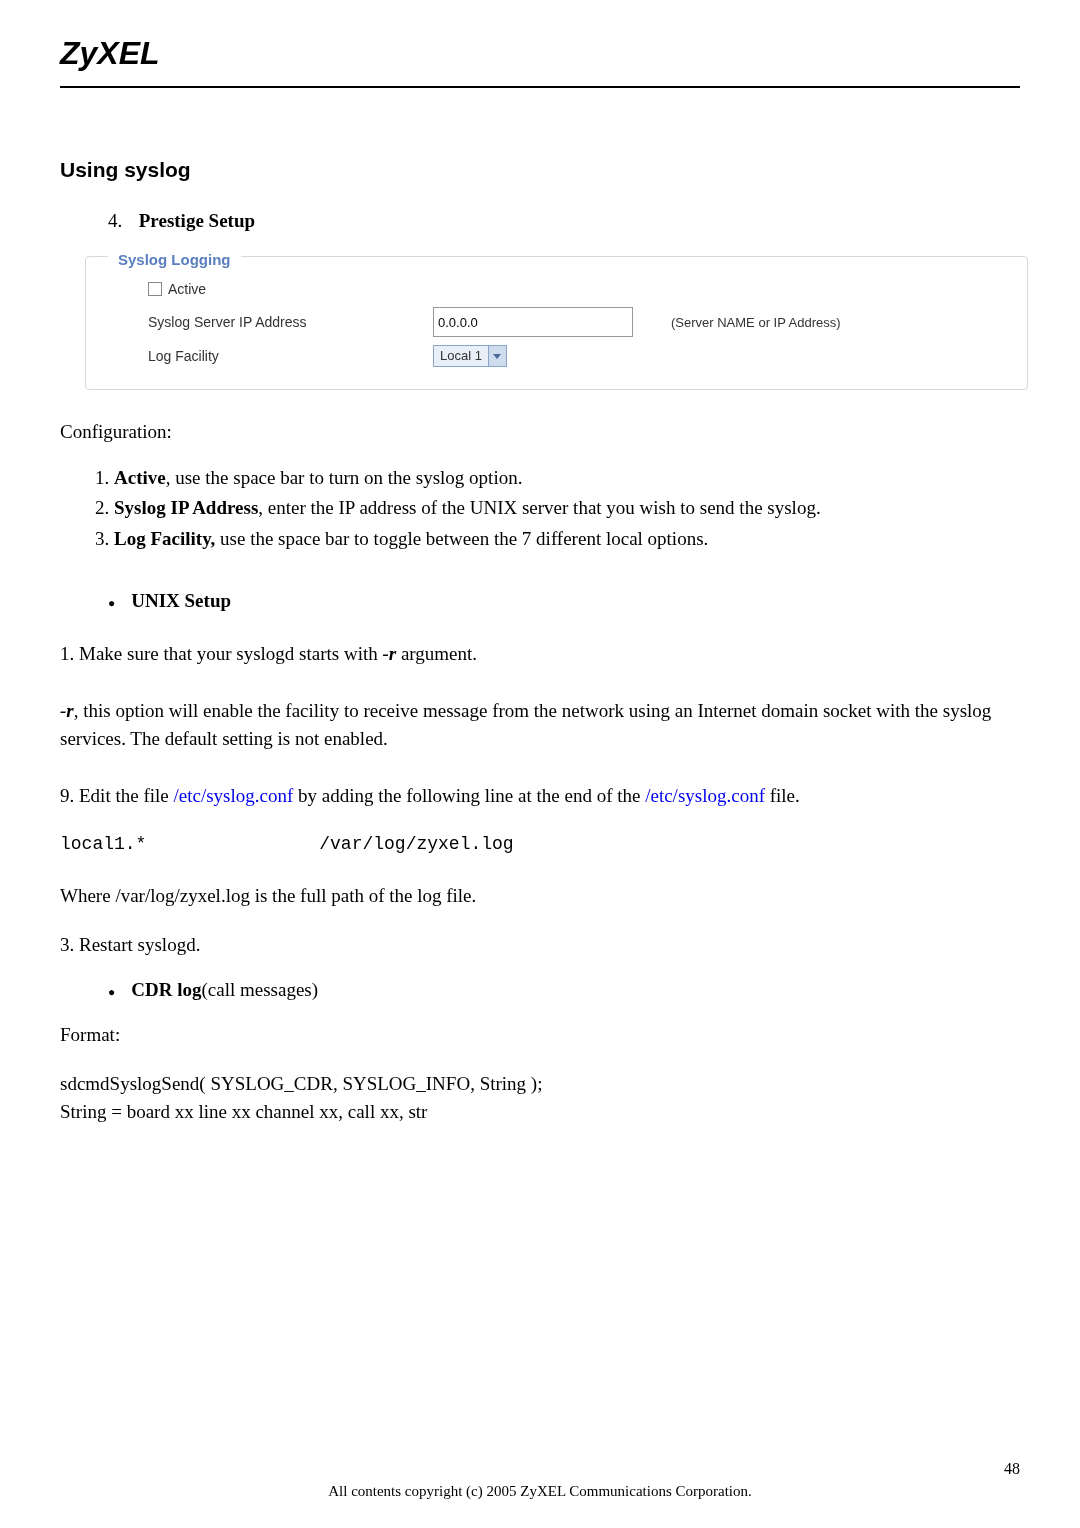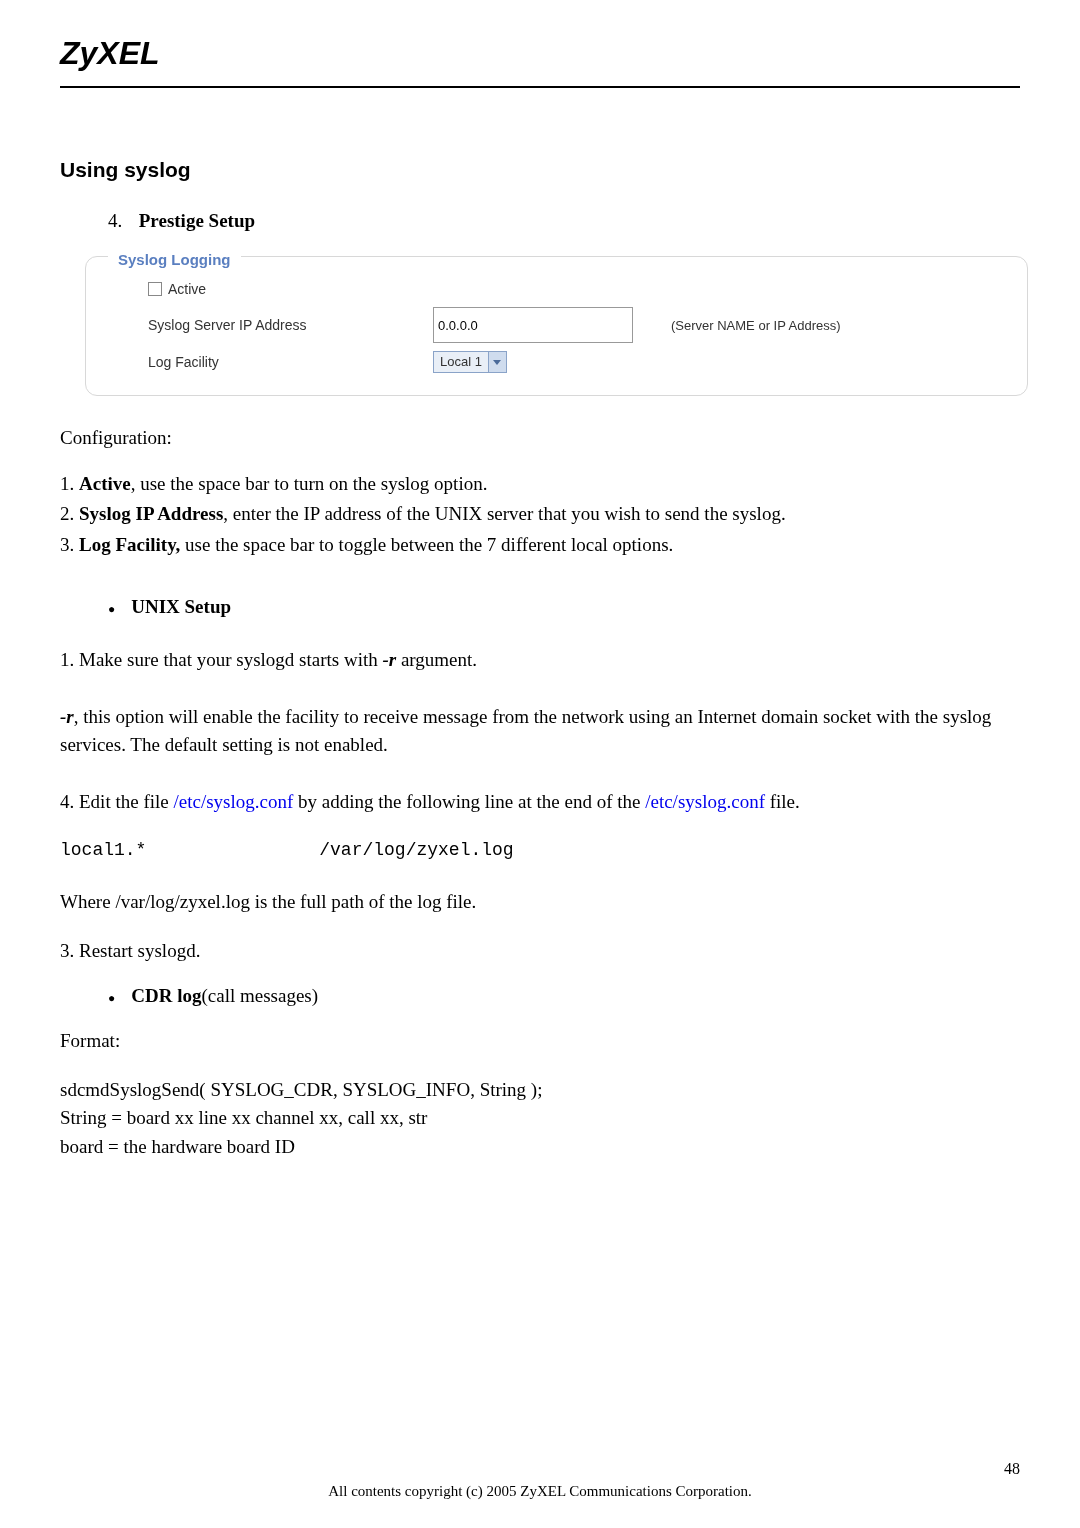--- a/index.html
+++ b/index.html
@@ -42,21 +42,21 @@
     }
     .num-list {
       margin-left: 48px;
     }
     .num-item {
     }
     .num-item .num { display: inline-block; width: 26px; }
     .num-item .bold { font-weight: bold; }
     .syslog-panel {
       border: 1px solid #d8d8d8;
-      border-radius: 12px;
+      border-radius: 4px;
       background: #fff;
       margin-top: 24px;
       margin-left: 25px;
       margin-right: -8px;
       position: relative;
       padding: 10px 0 14px 0;
     }
     .panel-legend {
       position: relative;
       top: -19px;
@@ -81,21 +81,21 @@
       width: 14px; height: 14px; border: 1px solid #888; background: #fff; display: inline-block;
     }
     .field-row {
       display: flex;
       align-items: center;
       margin-bottom: 8px;
     }
     .field-label { width: 285px; }
     .txt-input {
       width: 200px;
-      height: 36px;
+      height: 30px;
       border: 1px solid #999;
       padding: 0 4px;
       font-family: Verdana, Arial, sans-serif;
       font-size: 13px;
       background: #fff;
     }
     .hint { margin-left: 38px; color: #333; font-size: 13px; }
     .select-box {
       display: flex;
       border: 1px solid #8aa3c8;
@@ -108,21 +108,21 @@
     .select-arrow {
       width: 18px; background: #cfdcee; border-left: 1px solid #8aa3c8;
       display: flex; align-items: center; justify-content: center;
     }
     .tri {
       width: 0; height: 0; border-left: 4px solid transparent; border-right: 4px solid transparent;
       border-top: 5px solid #4a6a9a;
     }
     .body-p { margin-top: 28px; line-height: 1.5; }
     .body-list { margin-top: 18px; }
-    .body-list div { margin-bottom: 4px; line-height: 1.4; }
+    .body-list div { margin-bottom: 4px; line-height: 1.4; margin-left: 35px; }
     .bullet-list { margin-left: 48px; margin-top: 38px; }
     .bullet-item { display: flex; gap: 16px; margin-bottom: 4px; }
     .bullet { font-size: 12px; margin-top: 6px; }
     .bullet-item .bold { font-weight: bold; }
     .italic-bold { font-weight: bold; font-style: italic; }
     .mono {
       font-family: "Courier New", monospace;
       font-size: 18px;
       margin-top: 24px;
       white-space: pre;
@@ -209,21 +209,21 @@
 
 <div class="body-p">
   <span>1. Make sure that your syslogd starts with </span><span class="italic-bold">-r</span><span> argument.</span>
 </div>
 
 <div class="body-p">
   <span class="italic-bold">-r</span><span>, this option will enable the facility to receive message from the network using an Internet domain socket with the syslog services. The default setting is not enabled.</span>
 </div>
 
 <div class="body-p">
-  <span>4. Edit the file </span><span class="link">/etc/syslog.conf</span><span> by adding the following line at the end of the </span><span class="link">/etc/syslog.conf</span><span> file.</span>
+  <span>9. Edit the file </span><span class="link">/etc/syslog.conf</span><span> by adding the following line at the end of the </span><span class="link">/etc/syslog.conf</span><span> file.</span>
 </div>
 
 <div class="mono">local1.*                /var/log/zyxel.log</div>
 
 <div class="body-p">Where /var/log/zyxel.log is the full path of the log file.</div>
 
 <div class="body-p" style="margin-top:20px;">3. Restart syslogd.</div>
 
 <div class="bullet-list" style="margin-top:20px;">
   <div class="bullet-item">
@@ -232,17 +232,16 @@
       <span class="bold">CDR log</span><span>(call messages)</span>
     </span>
   </div>
 </div>
 
 <div class="body-p" style="margin-top:20px;">Format:</div>
 
 <div class="body-p" style="margin-top:20px; line-height:1.5;">
   <div>sdcmdSyslogSend( SYSLOG_CDR, SYSLOG_INFO, String );</div>
   <div>String = board xx line xx channel xx, call xx, str</div>
-  <div>board = the hardware board ID</div>
 </div>
 
 <div class="page-num">48</div>
 <div class="footer">All contents copyright (c) 2005 ZyXEL Communications Corporation.</div>
 
 </body></html>

